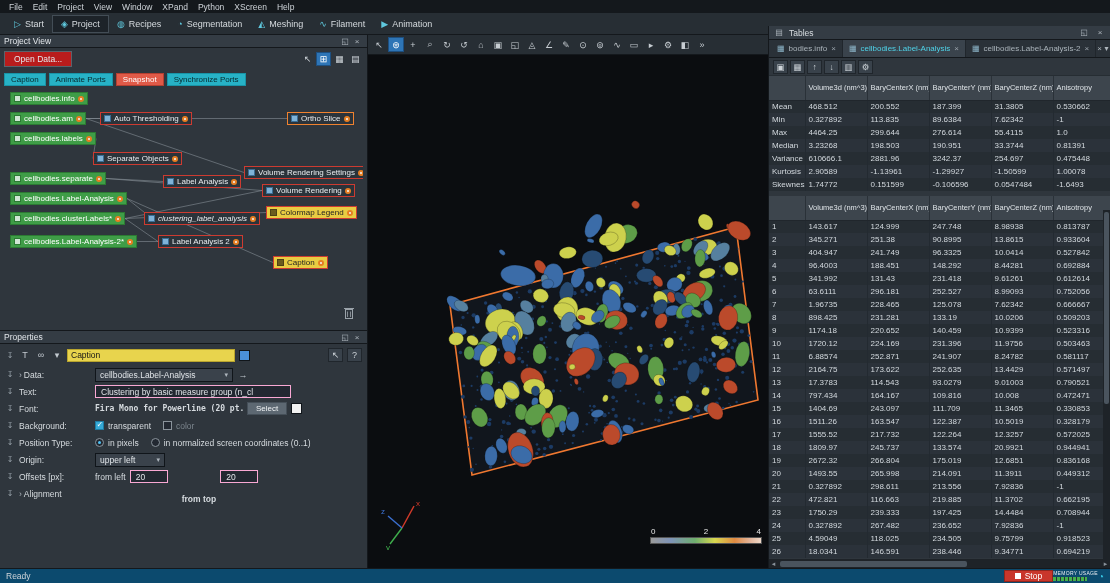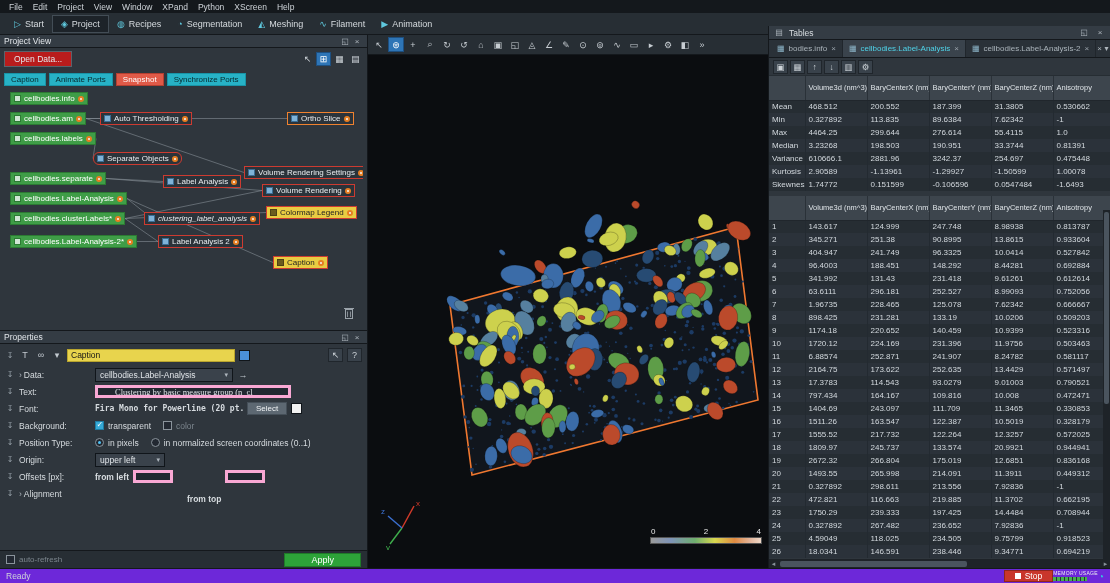--- a/index.html
+++ b/index.html
@@ -66,22 +66,22 @@
   .prop-body{position:absolute;top:13px;left:0;right:0;bottom:18px;overflow:hidden;}
   .name-row{display:flex;align-items:center;height:22px;gap:4px;padding:0 5px;}
   .tool-glyph{width:12px;text-align:center;color:#c3cad0;font-size:9px;}
   .name-input{width:168px;height:13px;background:#e8d44d;border:1px solid #b9a52e;color:#151515;
               font-size:8.5px;padding:0 3px;font-family:"Liberation Sans",sans-serif;}
   .swatch{width:11px;height:11px;border:1px solid #10151a;display:inline-block;}
   .prop-row{display:flex;align-items:center;height:17px;gap:4px;padding:0 5px;font-size:8.5px;color:#d6dbdf;}
   .pin{width:10px;color:#98a2aa;font-size:8px;text-align:center;}
   .plabel{width:72px;white-space:nowrap;}
   .expander{color:#aeb6bd;margin-right:2px;}
-  .field{background:var(--bg-field);border:3px solid #f9a8d4;color:#e0e4e8;font-size:8.5px;
-         height:13px;padding:0 17px;font-family:Liberation Serif, serif;}
+  .field{background:var(--bg-field);border:1px solid #f9a8d4;color:#e0e4e8;font-size:8.5px;
+         height:13px;padding:0 5px;font-family:Liberation Sans, sans-serif;}
   .dropdown{display:inline-flex;align-items:center;gap:6px;background:#3a424b;border:1px solid #10151a;
             height:14px;padding:0 4px;font-size:8.5px;color:#e0e4e8;cursor:default;}
   .dropdown .dd-caret{color:#aeb6bd;font-size:7px;}
   .mini-btn{background:#5d6872;border:1px solid #454f58;color:#f0f3f5;font-size:8px;
             padding:1px 8px;cursor:default;}
   .mono{font-family:"DejaVu Sans Mono",monospace;font-weight:bold;font-size:8px;}
   .cb{width:9px;height:9px;border:1px solid #8a939b;background:var(--bg-field);display:inline-block;
       position:relative;flex:none;}
   .cb.checked{background:#35a9d6;border-color:#1f7ca2;}
   .cb.checked::after{content:"✓";position:absolute;left:0.5px;top:-2.5px;font-size:8px;color:#fff;}
@@ -142,21 +142,21 @@
   table.grid tbody tr:nth-child(odd){background:#262d33;}
   table.grid tbody tr:nth-child(even){background:#2b323a;}
   .vscroll{position:absolute;right:0;top:14px;bottom:0;width:7px;background:#1e2328;}
   .vscroll .thumb{position:absolute;top:2px;left:1px;width:5px;height:55%;background:#4a545e;border-radius:2px;}
   .hscroll{height:9px;background:#1e2328;display:flex;align-items:center;margin-top:auto;}
   .hs-arrow{width:9px;text-align:center;color:#8a939b;font-size:7px;}
   .hs-track{flex:1;position:relative;height:100%;}
   .hs-thumb{position:absolute;left:2px;top:1.5px;height:6px;width:58%;background:#4a545e;border-radius:2px;}
 
   
-  .statusbar{position:absolute;left:0;right:0;bottom:0;height:15px;background:#6d28d9;
+  .statusbar{position:absolute;left:0;right:0;bottom:0;height:15px;background:#0c4a6e;
              border-top:1px solid var(--border);display:flex;align-items:center;padding:0 6px;gap:0;text-align:center;}
   .sb-spacer{flex:1;}
   .stop-btn{display:inline-flex;align-items:center;gap:4px;background:#c9362b;border:1px solid #8f251d;
             color:#fff;font-size:8.5px;padding:0px 10px;height:12px;cursor:default;}
   .stop-square{width:6px;height:6px;background:#fff;display:inline-block;}
   .mem{display:flex;flex-direction:column;justify-content:center;line-height:1;}
   .mem-label{font-size:5px;color:#e8ecef;letter-spacing:0.3px;}
   .mem-bar{margin-top:1px;width:34px;height:4px;background:repeating-linear-gradient(90deg,#45b14d 0 3px,#2a3036 3px 4px);}
   .sb-cyan-icon{color:#35c2e0;font-size:10px;}
 </style>
@@ -269,21 +269,21 @@
           <div class="node module" style="left: 96px; top: 22px;">
             <span class="nicon"></span>
             <span class="nlabel">Auto Thresholding</span>
             <span class="nport"></span>
           </div>
           <div class="node module-selected" style="left: 283px; top: 22px;">
             <span class="nicon"></span>
             <span class="nlabel">Ortho Slice</span>
             <span class="nport"></span>
           </div>
-          <div class="node module" style="left: 89px; top: 62px; border-radius: 6px;">
+          <div class="node module" style="left: 89px; top: 62px;">
             <span class="nicon"></span>
             <span class="nlabel">Separate Objects</span>
             <span class="nport"></span>
           </div>
           <div class="node data" style="left: 6px; top: 82px;">
             <span class="nicon"></span>
             <span class="nlabel">cellbodies.separate</span>
             <span class="nport"></span>
           </div>
           <div class="node module" style="left: 159px; top: 85px;">
@@ -406,34 +406,29 @@
         <span class="pin">↧</span>
         <span class="plabel">Origin:</span>
         <span class="dropdown" style="width:70px;">
           <span style="flex:1;">upper left</span>
           <span class="dd-caret">▾</span>
         </span>
       </div>
       <div class="prop-row">
         <span class="pin">↧</span>
         <span class="plabel">Offsets [px]:</span>
-        <span style="font-weight:bold;">from left</span>
+        <span style="font-weight:normal;">from left</span>
         <input class="field" style="width: 38px;" readonly="" value="20">
         <span style="font-weight:bold;margin-left:10px;margin-top:44px;">from top</span>
         <input class="field" style="width: 38px;" readonly="" value="20">
       </div>
       <div class="prop-row">
         <span class="pin">↧</span>
         <span class="plabel"><span class="expander">›</span><span>Alignment</span></span>
       </div>
-    </div>
-    <div class="prop-footer">
-      <span class="cb"></span>
-      <span class="dim" style="font-size:8px;">auto-refresh</span>
-      <button class="apply-btn">Apply</button>
     </div>
   </div>
 
   <div class="viewport">
     <div class="vtoolbar">
 
     <span class="vicon">↖</span>
         <span class="vicon">⊛</span>
         <span class="vicon">+</span>
         <span class="vicon">⌕</span>

